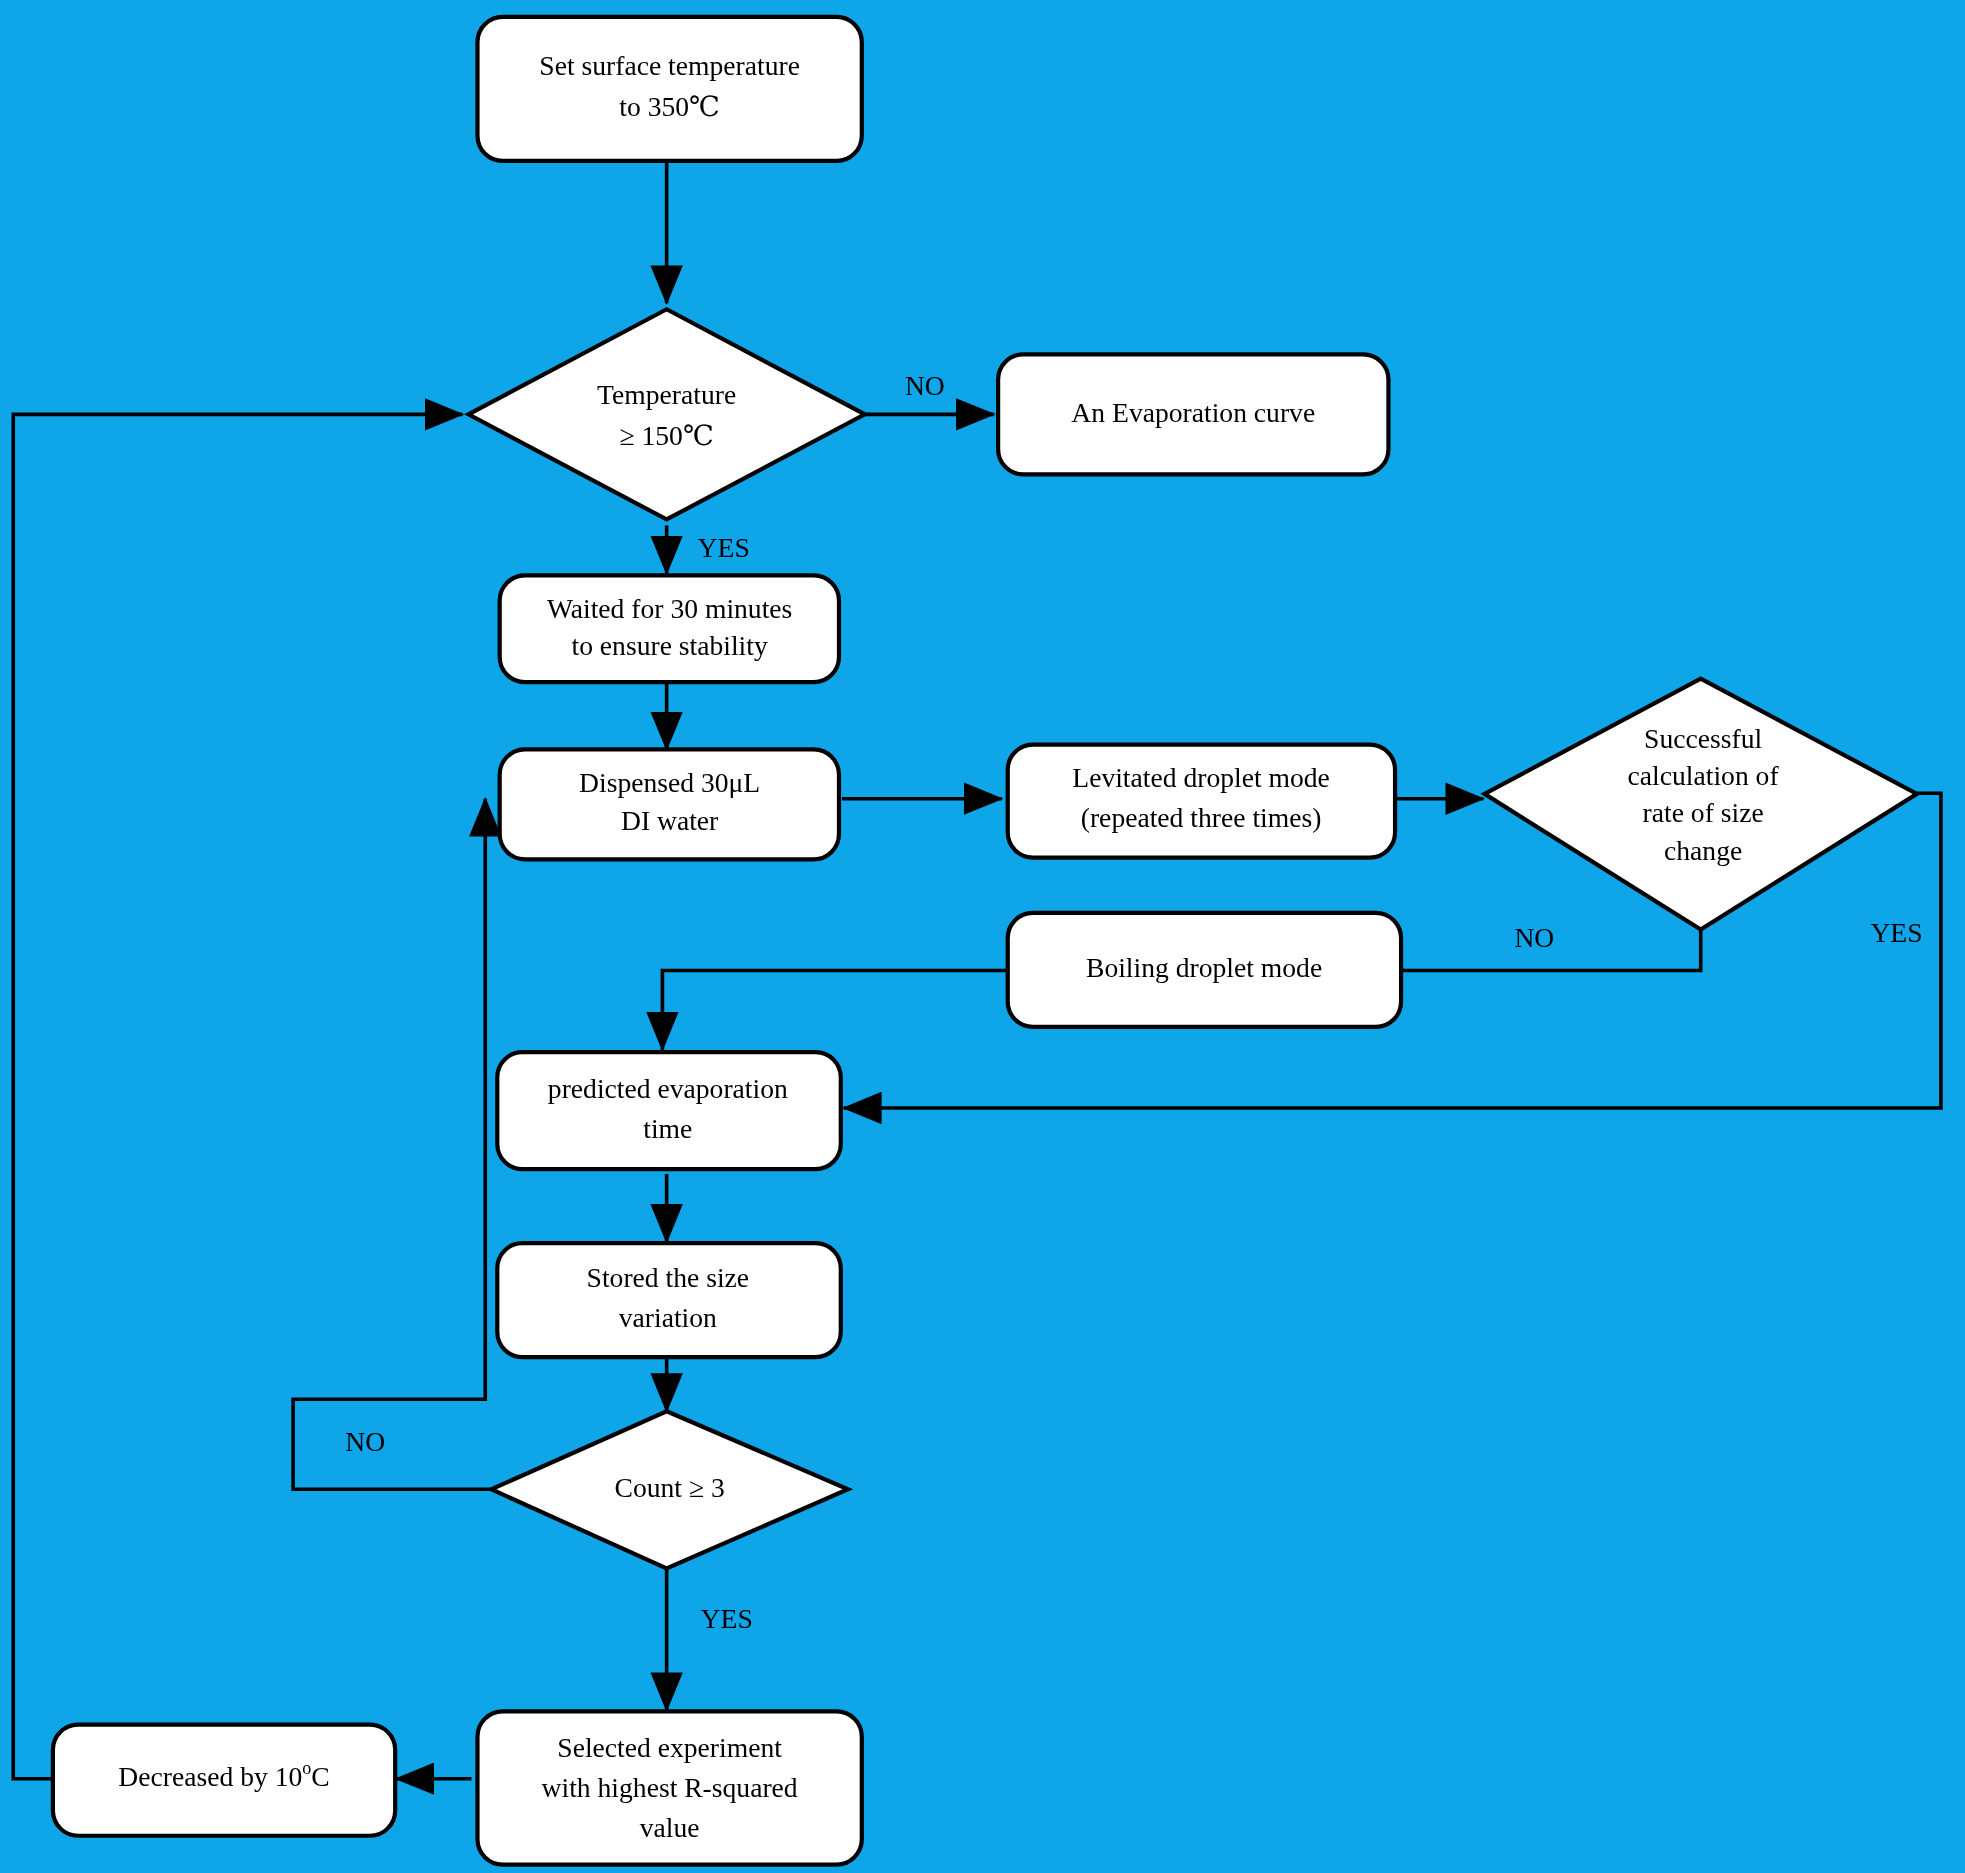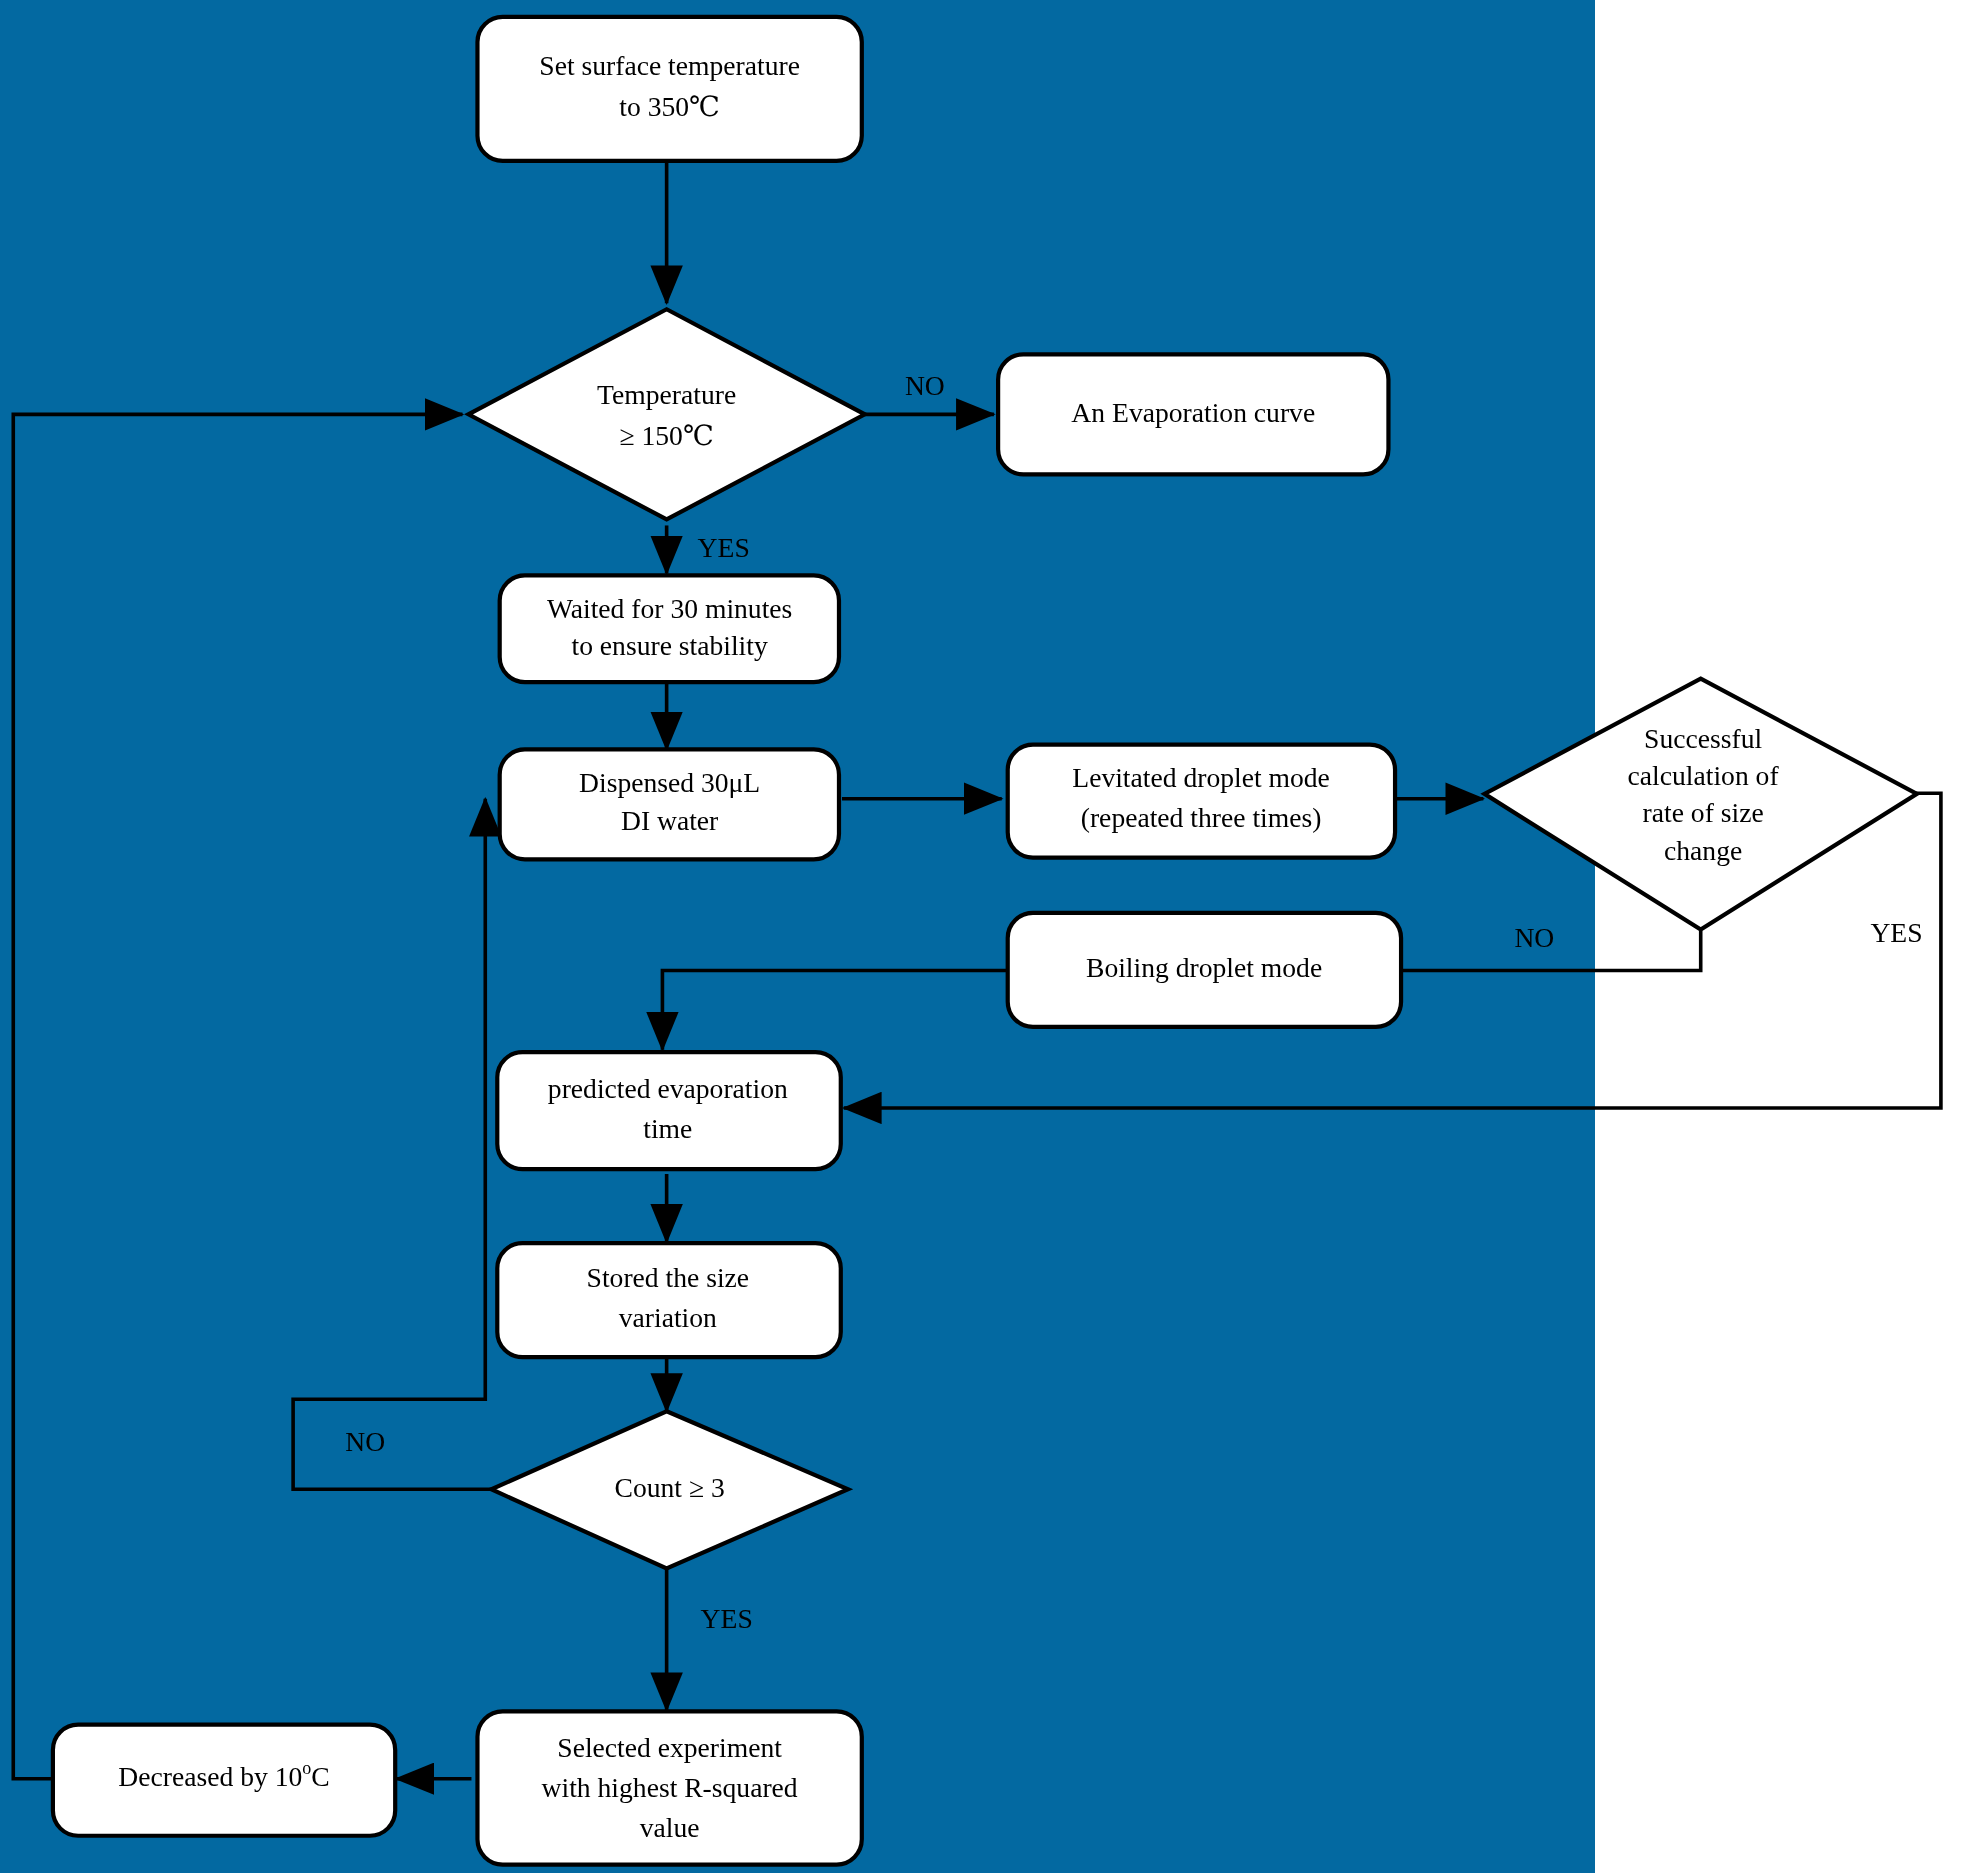--- a/index.html
+++ b/index.html
@@ -9,23 +9,23 @@
     background: #ffffff;
   }
   body {
     width: 1965px;
     height: 1873px;
     font-family: "Liberation Serif", "DejaVu Serif", serif;
     overflow: hidden;
   }
   #flowchart-root {
     position: relative;
-    width: 1595px;
+    width: 1965px;
     height: 1873px;
-    background: #0369a1;
+    background: #0ea5e9;
     text-decoration: underline;
   }
   svg#flow-svg {
     position: absolute;
     top: 0;
     left: 0;
     width: 1965px;
     height: 1873px;
   }
   .node-shape {

